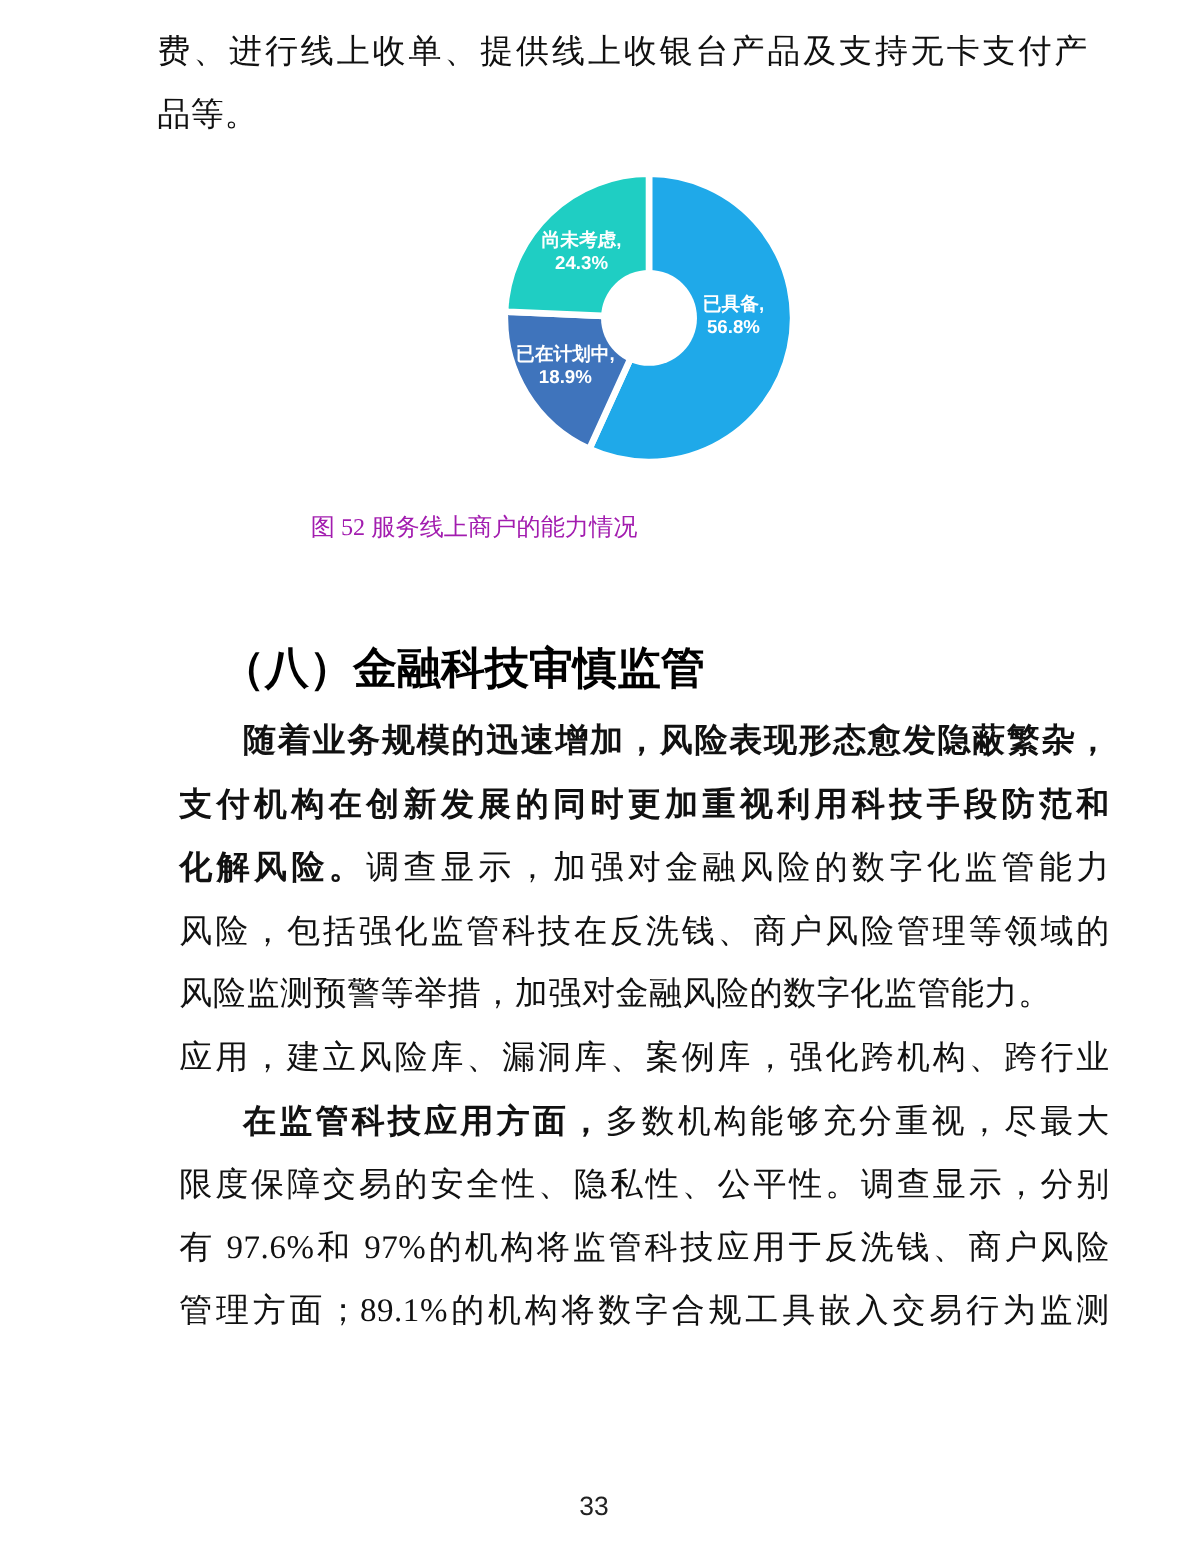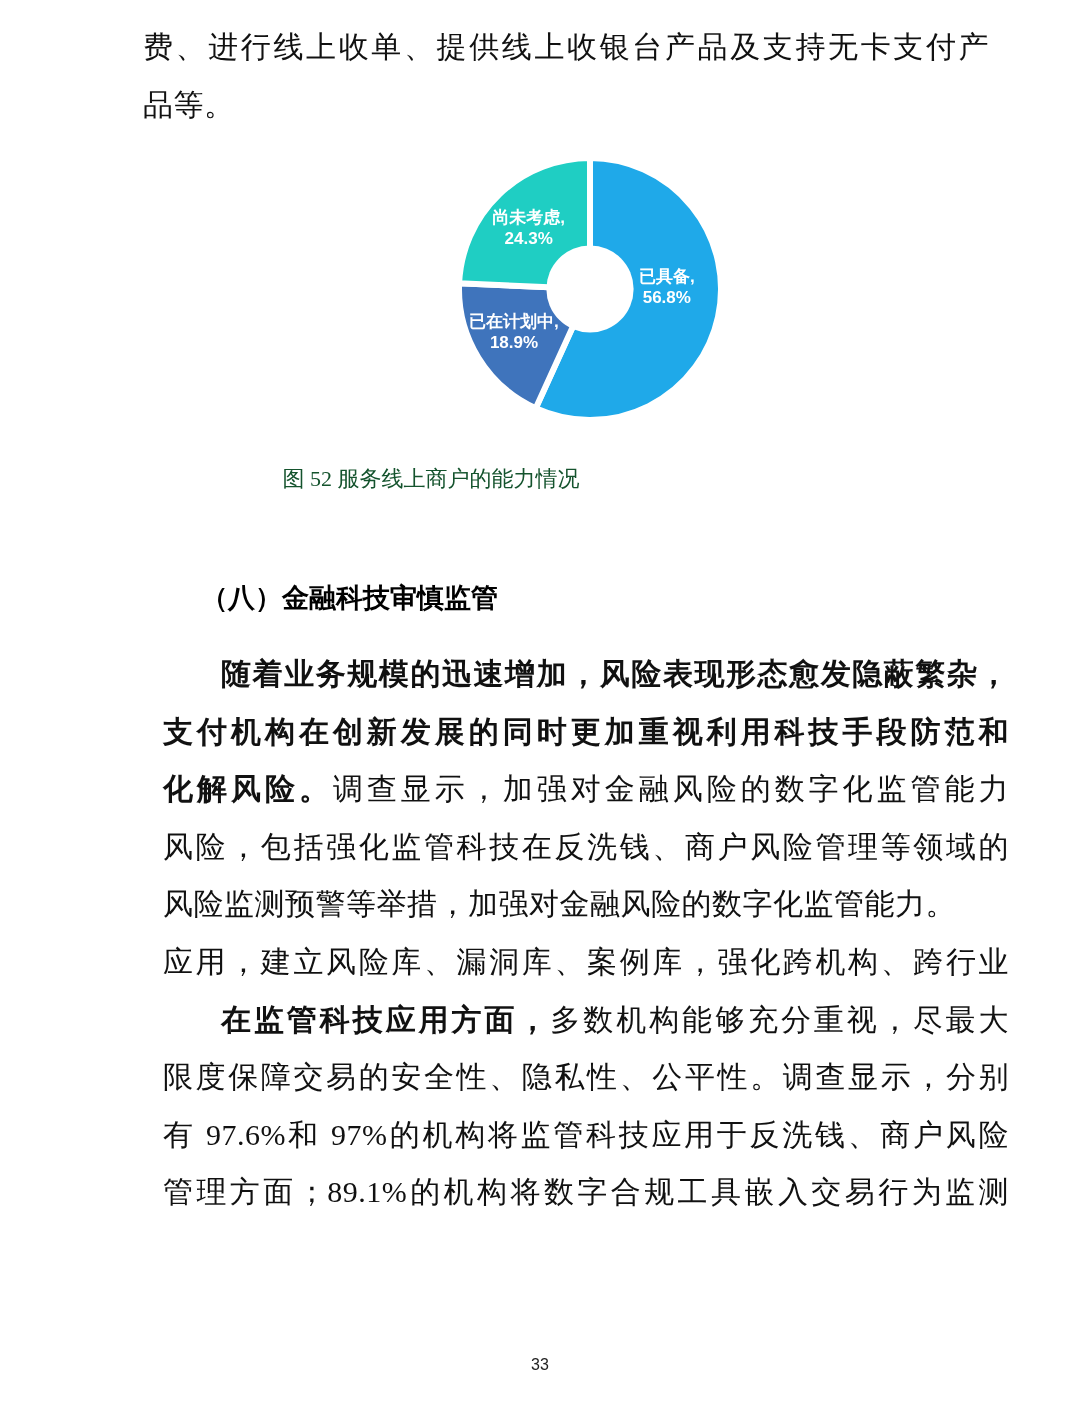--- a/index.html
+++ b/index.html
@@ -22,32 +22,32 @@
     white-space:nowrap;
     letter-spacing:0.5px;
   }
   .line.last{text-align-last:left;white-space:normal;}
   .line.indent{text-indent:58px;}
   .line .b{font-weight:bold;}
   #intro-block{top:18px;}
   #chart-wrap{position:absolute;left:445px;top:144px;width:290px;height:290px;}
   #figure-caption{
     position:absolute;left:0;top:464px;width:862px;
-    text-align:center;font-size:22px;color:#14532d;
+    text-align:center;font-size:22px;color:#a21caf;
     font-family:"Liberation Serif","DejaVu Serif",serif;
   }
   #section-heading{
     position:absolute;left:143px;top:580px;width:846px;
     padding-left:58px;box-sizing:border-box;
-    font-size:27px;font-weight:bold;color:#000;
+    font-size:40px;font-weight:bold;color:#000;
   }
   #main-block{top:645px;margin-left:20px;}
   #page-number{
     position:absolute;left:0;top:1356px;width:1080px;
-    text-align:center;font-size:16px;color:#222;
+    text-align:center;font-size:24px;color:#222;
     font-family:"Liberation Sans","DejaVu Sans",sans-serif;
   }
   .slice-label{
     font-family:"Liberation Sans","DejaVu Sans",sans-serif;
     font-weight:bold;font-size:17px;fill:#ffffff;
   }
 </style>
 </head>
 <body>
 

